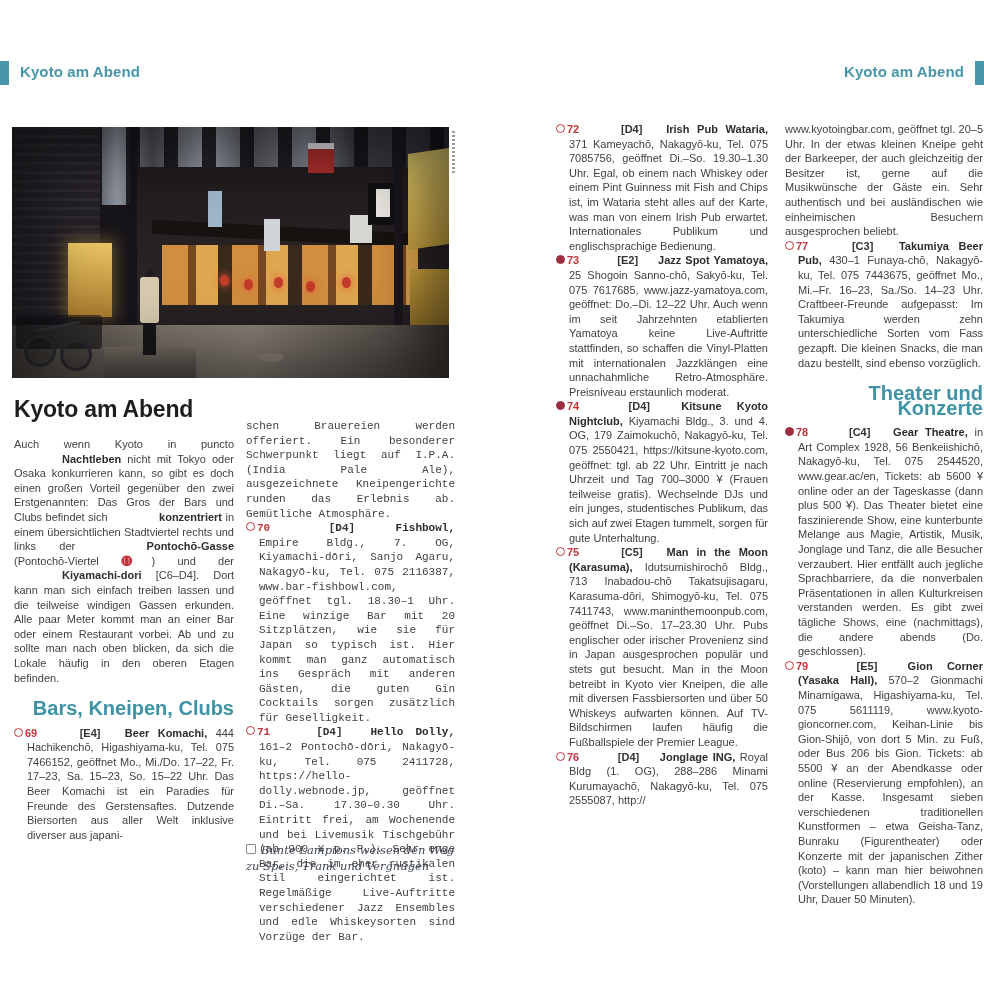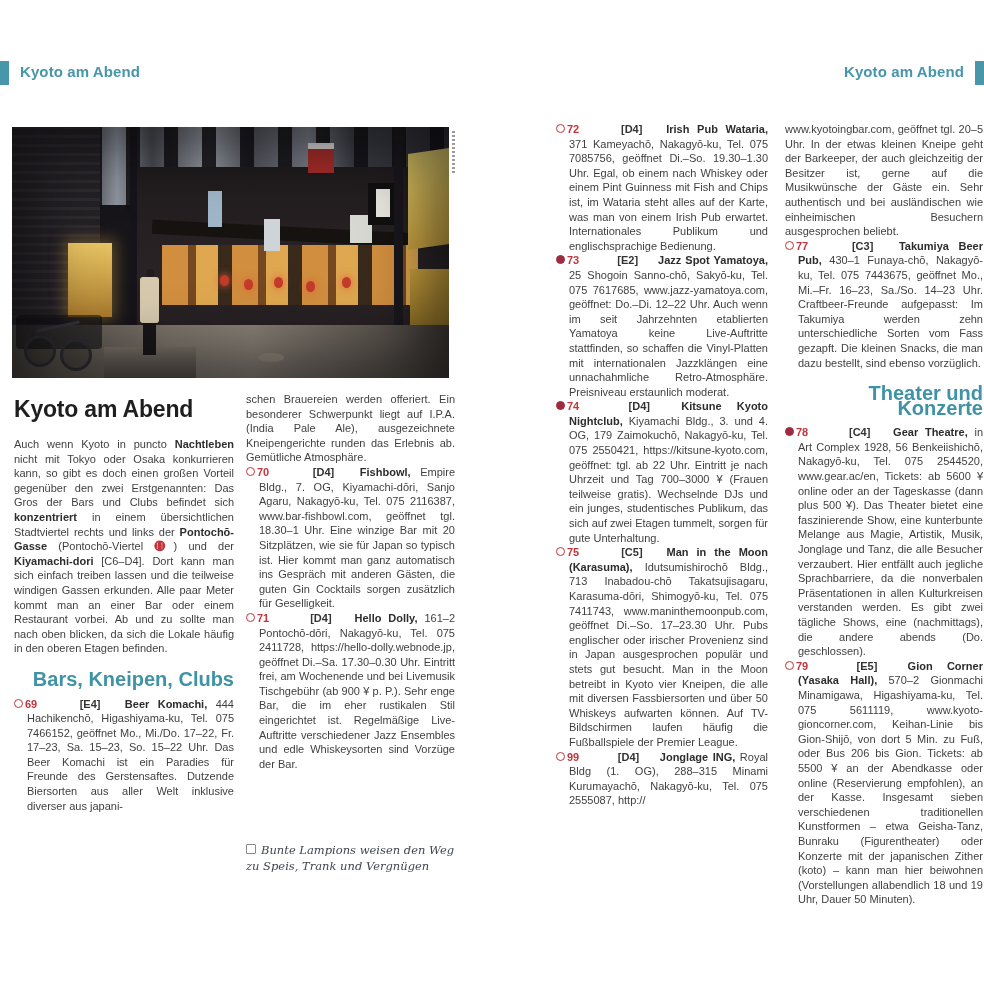--- a/index.html
+++ b/index.html
@@ -51,28 +51,28 @@
   .p-head{left:134px;top:142px;width:8px;height:8px;border-radius:50%;background:#1f1b1e;}
   .p-coat{left:128px;top:150px;width:19px;height:46px;border-radius:3px;background:#d6c9ae;}
   .p-legs{left:131px;top:196px;width:13px;height:32px;background:#191619;}
   .p-vignette{left:0;top:0;width:437px;height:251px;box-shadow:inset 0 0 60px 22px rgba(5,5,8,.55);}
   .photo-credit{position:absolute;left:452px;top:131px;width:3px;height:42px;
     background:repeating-linear-gradient(#9a9a9a 0 2px,transparent 2px 4px);}
 
   
   .col{position:absolute;font-size:11px;line-height:14.6px;}
   #col1{left:14px;top:396px;width:220px;}
-  #col2{left:246px;top:392px;width:209px;}
+  #col2{left:246px;top:419px;width:209px;font-family:Liberation Mono, monospace;}
   #col3{left:556px;top:122px;width:212px;}
   #col4{left:785px;top:122px;width:198px;}
   p{margin:0;text-align:justify;}
   h1.title{font-size:23px;line-height:26px;margin:0 0 15px;color:#1e1e1e;font-weight:700;letter-spacing:-0.2px;}
   .sec{color:#3f93a5;font-weight:700;font-size:20px;margin:16px 0 10px;text-align:right;}
   .sec.first{}
-  .r-b{font-weight:700;color:#2e2e2e;}
+  .r-b{font-weight:700;color:#2e2e2e;margin-left:48px;}
   .r-rb{font-weight:700;color:#c2353b;}
   .entry{padding-left:13px;text-indent:-13px;}
   .entry .num{color:#c2353b;font-weight:700;}
   .entry .map{color:#333;font-weight:700;margin-left:34px;}
   .entry .name{color:#2c2c2c;font-weight:700;padding-left:16px;}
   .mk{display:inline-block;width:7px;height:7px;border:1.2px solid #c2353b;border-radius:50%;margin-right:2px;}
   .mk-filled{background:#9d2c3e;border-color:#9d2c3e;}
 
   
   .caption{position:absolute;left:246px;top:843px;width:212px;
@@ -139,21 +139,21 @@
 
 <div class="caption">
   <span class="cap-icon"></span><span>Bunte Lampions weisen den Weg zu Speis, Trank und Vergnügen</span>
 </div>
 
 <div class="col" id="col3">
   <p class="entry"><span class="mk"></span><span class="num">72</span> <span class="map">[D4]</span> <span class="name">Irish Pub Wataria,</span> <span class="btext">371 Kameyachō, Nakagyō-ku, Tel. 075 7085756, geöffnet Di.–So. 19.30–1.30 Uhr. Egal, ob einem nach Whiskey oder einem Pint Guinness mit Fish and Chips ist, im Wataria steht alles auf der Karte, was man von einem Irish Pub erwartet. Internationales Publikum und englischsprachige Bedienung.</span></p>
   <p class="entry"><span class="mk mk-filled"></span><span class="num">73</span> <span class="map">[E2]</span> <span class="name">Jazz Spot Yamatoya,</span> <span class="btext">25 Shogoin Sanno-chō, Sakyō-ku, Tel. 075 7617685, www.jazz-yamatoya.com, geöffnet: Do.–Di. 12–22 Uhr. Auch wenn im seit Jahrzehnten etablierten Yamatoya keine Live-Auftritte stattfinden, so schaffen die Vinyl-Platten mit internationalen Jazzklängen eine unnachahmliche Retro-Atmosphäre. Preisniveau erstaunlich moderat.</span></p>
   <p class="entry"><span class="mk mk-filled"></span><span class="num">74</span> <span class="map">[D4]</span> <span class="name">Kitsune Kyoto Nightclub,</span> <span class="btext">Kiyamachi Bldg., 3. und 4. OG, 179 Zaimokuchō, Nakagyō-ku, Tel. 075 2550421, https://kitsune-kyoto.com, geöffnet: tgl. ab 22 Uhr. Eintritt je nach Uhrzeit und Tag 700–3000 ¥ (Frauen teilweise gratis). Wechselnde DJs und ein junges, studentisches Publikum, das sich auf zwei Etagen tummelt, sorgen für gute Unterhaltung.</span></p>
   <p class="entry"><span class="mk"></span><span class="num">75</span> <span class="map">[C5]</span> <span class="name">Man in the Moon (Karasuma),</span> <span class="btext">Idutsumishirochō Bldg., 713 Inabadou-chō Takatsujisagaru, Karasuma-dōri, Shimogyō-ku, Tel. 075 7411743, www.maninthemoonpub.com, geöffnet Di.–So. 17–23.30 Uhr. Pubs englischer oder irischer Provenienz sind in Japan ausgesprochen populär und stets gut besucht. Man in the Moon betreibt in Kyoto vier Kneipen, die alle mit diversen Fassbiersorten und über 50 Whiskeys aufwarten können. Auf TV-Bildschirmen laufen häufig die Fußballspiele der Premier League.</span></p>
-  <p class="entry"><span class="mk"></span><span class="num">99</span> <span class="map">[D4]</span> <span class="name">Jonglage ING,</span> <span class="btext">Royal Bldg (1. OG), 288–315 Minami Kurumayachō, Nakagyō-ku, Tel. 075 2555087, http://</span></p>
+  <p class="entry"><span class="mk"></span><span class="num">76</span> <span class="map">[D4]</span> <span class="name">Jonglage ING,</span> <span class="btext">Royal Bldg (1. OG), 288–286 Minami Kurumayachō, Nakagyō-ku, Tel. 075 2555087, http://</span></p>
 </div>
 
 <div class="col" id="col4">
   <p>www.kyotoingbar.com, geöffnet tgl. 20–5 Uhr. In der etwas kleinen Kneipe geht der Barkeeper, der auch gleichzeitig der Besitzer ist, gerne auf die Musikwünsche der Gäste ein. Sehr authentisch und bei ausländischen wie einheimischen Besuchern ausgesprochen beliebt.</p>
   <p class="entry"><span class="mk"></span><span class="num">77</span> <span class="map">[C3]</span> <span class="name">Takumiya Beer Pub,</span> <span class="btext">430–1 Funaya-chō, Nakagyō-ku, Tel. 075 7443675, geöffnet Mo., Mi.–Fr. 16–23, Sa./So. 14–23 Uhr. Craftbeer-Freunde aufgepasst: Im Takumiya werden zehn unterschiedliche Sorten vom Fass gezapft. Die kleinen Snacks, die man dazu bestellt, sind ebenso vorzüglich.</span></p>
   <div class="sec">Theater und Konzerte</div>
   <p class="entry"><span class="mk mk-filled"></span><span class="num">78</span> <span class="map">[C4]</span> <span class="name">Gear Theatre,</span> <span class="btext">in Art Complex 1928, 56 Benkeiishichō, Nakagyō-ku, Tel. 075 2544520, www.gear.ac/en, Tickets: ab 5600 ¥ online oder an der Tageskasse (dann plus 500 ¥). Das Theater bietet eine faszinierende Show, eine kunterbunte Melange aus Magie, Artistik, Musik, Jonglage und Tanz, die alle Besucher verzaubert. Hier entfällt auch jegliche Sprachbarriere, da die nonverbalen Präsentationen in allen Kulturkreisen verstanden werden. Es gibt zwei tägliche Shows, eine (nachmittags), die andere abends (Do. geschlossen).</span></p>
   <p class="entry"><span class="mk"></span><span class="num">79</span> <span class="map">[E5]</span> <span class="name">Gion Corner (Yasaka Hall),</span> <span class="btext">570–2 Gionmachi Minamigawa, Higashiyama-ku, Tel. 075 5611119, www.kyoto-gioncorner.com, Keihan-Linie bis Gion-Shijō, von dort 5 Min. zu Fuß, oder Bus 206 bis Gion. Tickets: ab 5500 ¥ an der Abendkasse oder online (Reservierung empfohlen), an der Kasse. Insgesamt sieben verschiedenen traditionellen Kunstformen – etwa Geisha-Tanz, Bunraku (Figurentheater) oder Konzerte mit der japanischen Zither (koto) – kann man hier beiwohnen (Vorstellungen allabendlich 18 und 19 Uhr, Dauer 50 Minuten).</span></p>
 </div>
 

